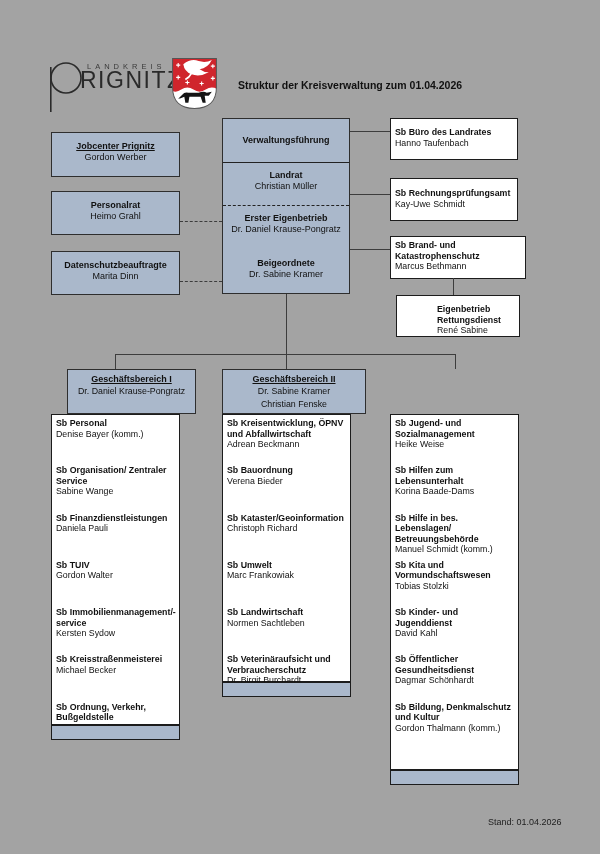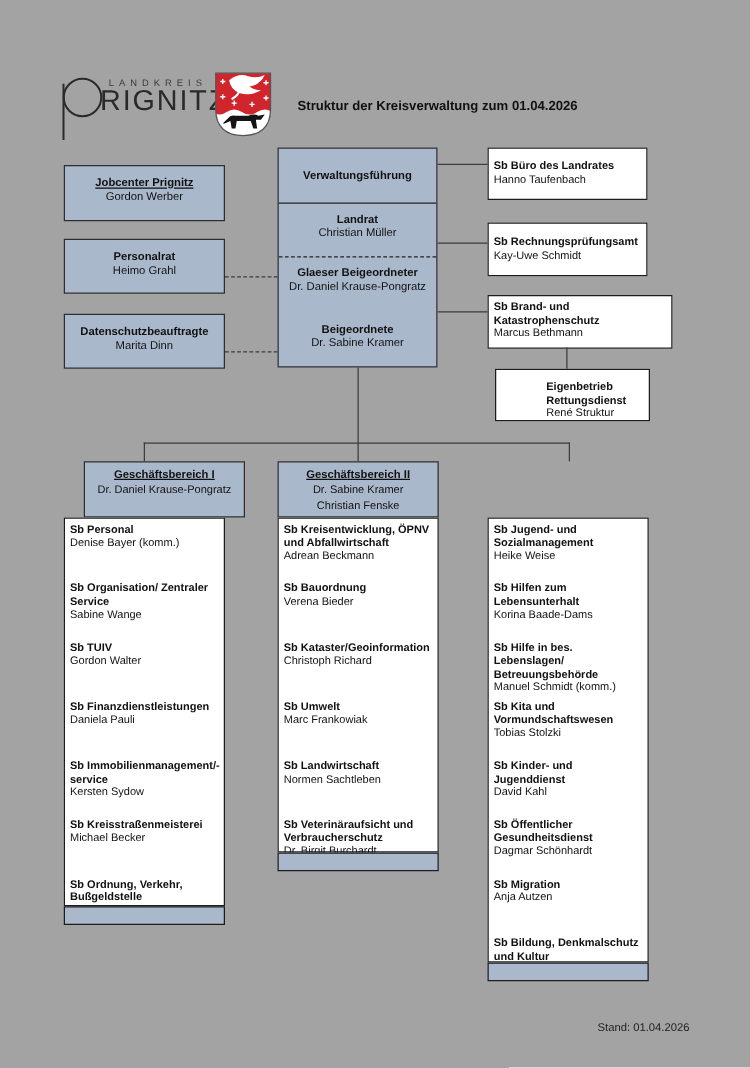--- a/index.html
+++ b/index.html
@@ -31,21 +31,21 @@
   #lead .s3 { height:43px; padding-top:7px; }
   #lead .s4 { height:43px; padding-top:9px; }
 
   
   #lb0 { left:51px; top:132px; width:129px; height:45px; padding-top:8px; }
   #lb1 { left:51px; top:191px; width:129px; height:44px; padding-top:8px; }
   #lb2 { left:51px; top:251px; width:129px; height:44px; padding-top:8px; }
 
   #rb0 { left:390px; top:118px; width:128px; height:42px; padding-top:8px; }
   #rb1 { left:390px; top:178px; width:128px; height:43px; padding-top:9px; }
-  #rb2 { left:390px; top:236px; width:148px; height:43px; padding-top:3px; }
+  #rb2 { left:390px; top:236px; width:136px; height:43px; padding-top:3px; }
   #rb3 { left:396px; top:295px; width:124px; height:42px; padding-top:8px;padding-left:40px; }
 
   
   .line-h { position:absolute; height:0; border-top:1.4px solid #3d3d3d; }
   .line-v { position:absolute; width:0;  border-left:1.4px solid #3d3d3d; }
   .dash   { border-top:1.2px dashed #3c3c3c; }
   #dash1 { left:180px; top:221px; width:42px; }
   #dash2 { left:180px; top:281px; width:42px; }
   #lr1 { left:350px; top:131px; width:40px; }
   #lr2 { left:350px; top:194px; width:40px; }
@@ -53,34 +53,34 @@
   #lve { left:453px; top:278px; height:17px; }
   #lvc { left:286px; top:294px; height:75px; }
   #lhs { left:115px; top:354px; width:341px; }
   #lv1 { left:115px; top:354px; height:15px; }
   #lv3 { left:455px; top:354px; height:15px; }
 
   
   .col-h { padding-top:4px; }
   .col-h .head { font-size:8.8px; line-height:13px; }
   #col1h { left:51px;  top:369px; width:129px; height:45px;margin-left:16px; }
-  #col2h { left:222px; top:369px; width:129px; height:45px; }
+  #col2h { left:222px; top:369px; width:144px; height:45px; }
   #col3h { left:390px; top:369px; width:129px; height:45px; }
   #col1c { left:51px;  top:414px; width:129px; height:311px; }
   #col2c { left:222px; top:414px; width:129px; height:268px; }
   #col3c { left:390px; top:414px; width:129px; height:356px; }
   .col-f { border:1px solid #1c1c1c; }
   #col1f { left:51px;  top:725px; width:129px; height:15px; }
   #col2f { left:222px; top:682px; width:129px; height:15px; }
   #col3f { left:390px; top:770px; width:129px; height:15px; }
 
   .unit { height:44.3px; padding-top:3px; overflow:hidden; }
   .unit .nm { }
 
-  .stand { position:absolute; left:478px; top:817px; font-size:9px; color:#222; }
+  .stand { position:absolute; left:488px; top:817px; font-size:9px; color:#222; }
 </style>
 </head>
 <body>
 
 <div class="page">
 
   <svg class="logo-p" width="36" height="54" viewBox="0 0 36 54">
     <circle cx="20" cy="19" r="15" fill="none" stroke="#2a2a2a" stroke-width="1.6"></circle>
     <path d="M4.8 8 V53" stroke="#2a2a2a" stroke-width="1.6" fill="none"></path>
   </svg>
@@ -115,21 +115,21 @@
 
   <div class="gbox t9" id="lead">
     <div class="sec s1">
         <span class="bt">Verwaltungsführung</span>
       </div>
     <div class="sec s2">
       <div class="bt">Landrat</div>
       <div>Christian Müller</div>
     </div>
     <div class="sec s3">
-      <div class="bt">Glaeser Beigeordneter</div>
+      <div class="bt">Erster Eigenbetrieb</div>
       <div>Dr. Daniel Krause-Pongratz</div>
     </div>
     <div class="sec s4">
       <div class="bt">Beigeordnete</div>
       <div>Dr. Sabine Kramer</div>
     </div>
   </div>
 
   <div class="gbox t9" id="lb0">
     <div class="bt ut">Jobcenter Prignitz</div>
@@ -151,21 +151,21 @@
   <div class="wbox t88" id="rb1">
     <div class="bt">Sb Rechnungsprüfungsamt</div>
     <div>Kay-Uwe Schmidt</div>
   </div>
   <div class="wbox t88" id="rb2">
     <div class="bt">Sb Brand- und Katastrophenschutz</div>
     <div>Marcus Bethmann</div>
   </div>
   <div class="wbox t88" id="rb3">
     <div class="bt">Eigenbetrieb Rettungsdienst</div>
-    <div>René Struktur</div>
+    <div>René Sabine</div>
   </div>
 
   <div class="line-h dash" id="dash1"></div>
   <div class="line-h dash" id="dash2"></div>
   <div class="line-h" id="lr1"></div>
   <div class="line-h" id="lr2"></div>
   <div class="line-h" id="lr3"></div>
   <div class="line-v" id="lve"></div>
   <div class="line-v" id="lvc"></div>
   <div class="line-h" id="lhs"></div>
@@ -185,28 +185,28 @@
   <div class="wbox t88" id="col1c">
     <div class="unit">
       <div class="bt">Sb Personal</div>
       <div class="nm">Denise Bayer (komm.)</div>
     </div>
     <div class="unit">
       <div class="bt">Sb Organisation/ Zentraler Service</div>
       <div class="nm">Sabine Wange</div>
     </div>
     <div class="unit">
+      <div class="bt">Sb Finanzdienstleistungen</div>
+      <div class="nm">Daniela Pauli</div>
+    </div>
+    <div class="unit">
       <div class="bt">Sb TUIV</div>
       <div class="nm">Gordon Walter</div>
     </div>
     <div class="unit">
-      <div class="bt">Sb Finanzdienstleistungen</div>
-      <div class="nm">Daniela Pauli</div>
-    </div>
-    <div class="unit">
       <div class="bt">Sb Immobilienmanagement/-service</div>
       <div class="nm">Kersten Sydow</div>
     </div>
     <div class="unit">
       <div class="bt">Sb Kreisstraßenmeisterei</div>
       <div class="nm">Michael Becker</div>
     </div>
     <div class="unit">
       <div class="bt">Sb Ordnung, Verkehr, Bußgeldstelle</div>
       <div class="nm">Andreas Much</div>
@@ -261,24 +261,20 @@
     </div>
     <div class="unit">
       <div class="bt">Sb Kinder- und Jugenddienst</div>
       <div class="nm">David Kahl</div>
     </div>
     <div class="unit">
       <div class="bt">Sb Öffentlicher Gesundheitsdienst</div>
       <div class="nm">Dagmar Schönhardt</div>
     </div>
     <div class="unit">
-      <div class="bt">Sb Migration</div>
-      <div class="nm">Anja Autzen</div>
-    </div>
-    <div class="unit">
       <div class="bt">Sb Bildung, Denkmalschutz und Kultur</div>
       <div class="nm">Gordon Thalmann (komm.)</div>
     </div>
   </div>
   <div class="gbox col-f" id="col3f"></div>
 
   <div class="stand">Stand: 01.04.2026</div>
 
 </div>
 

